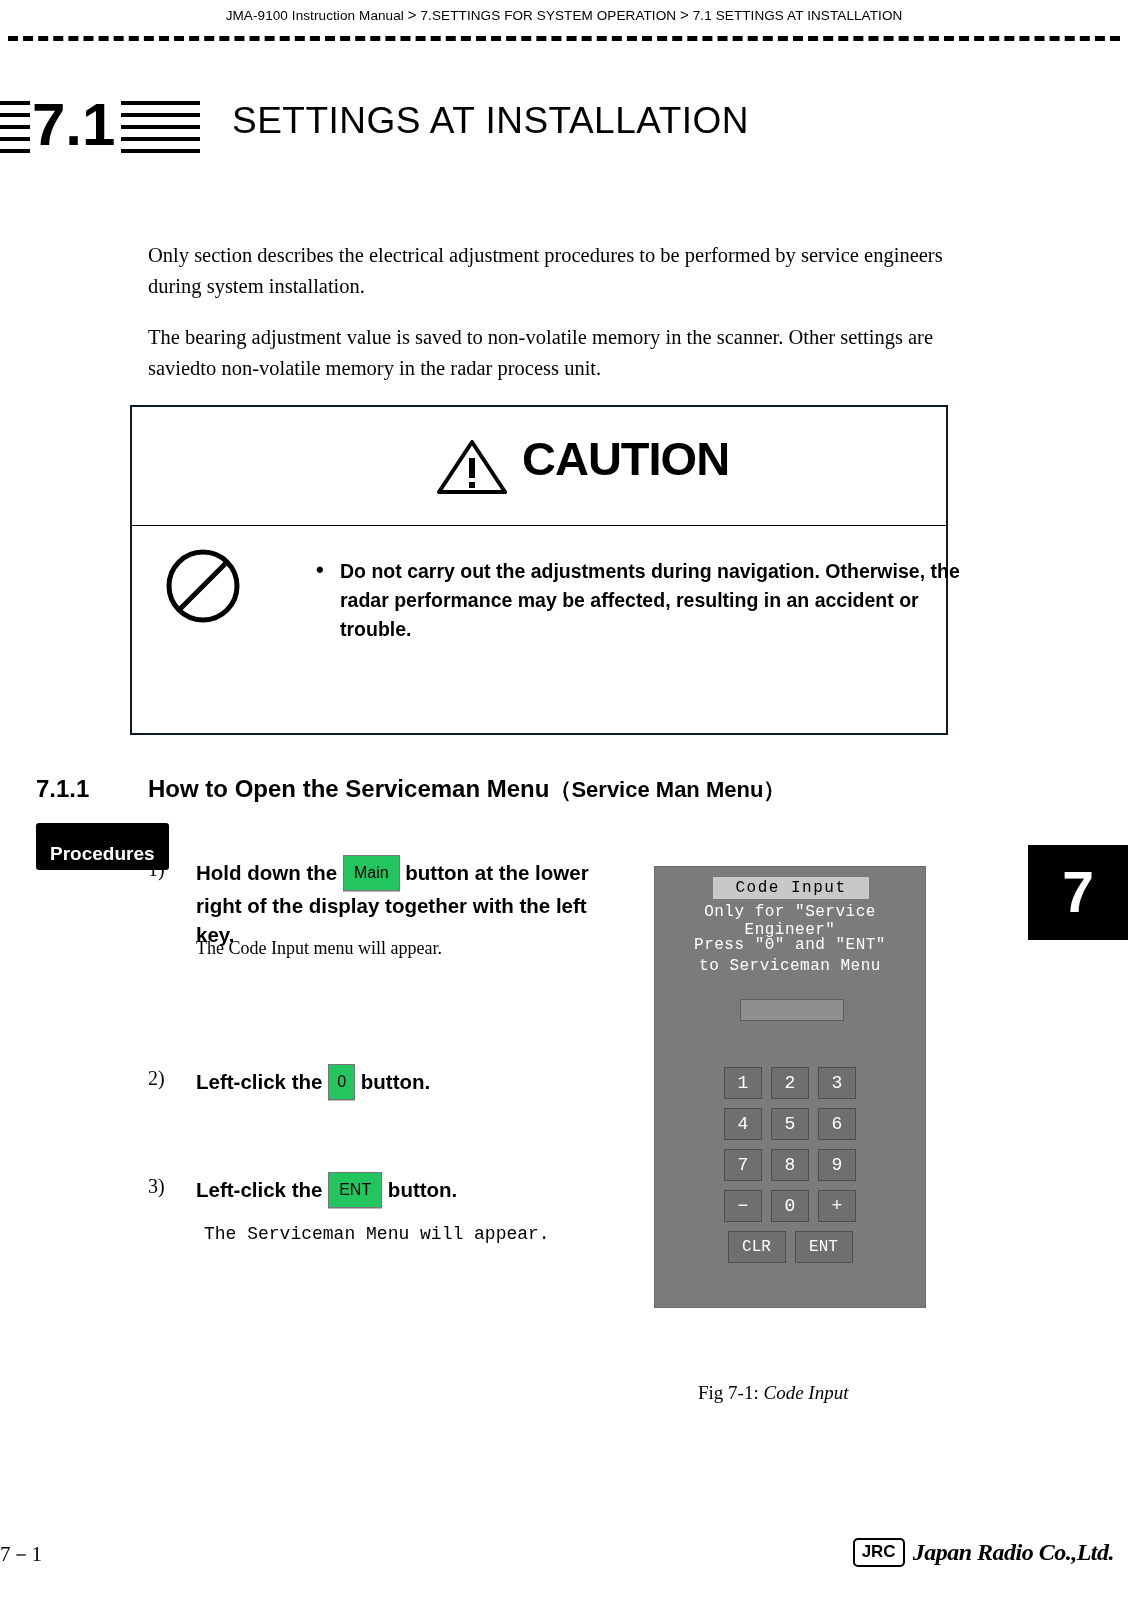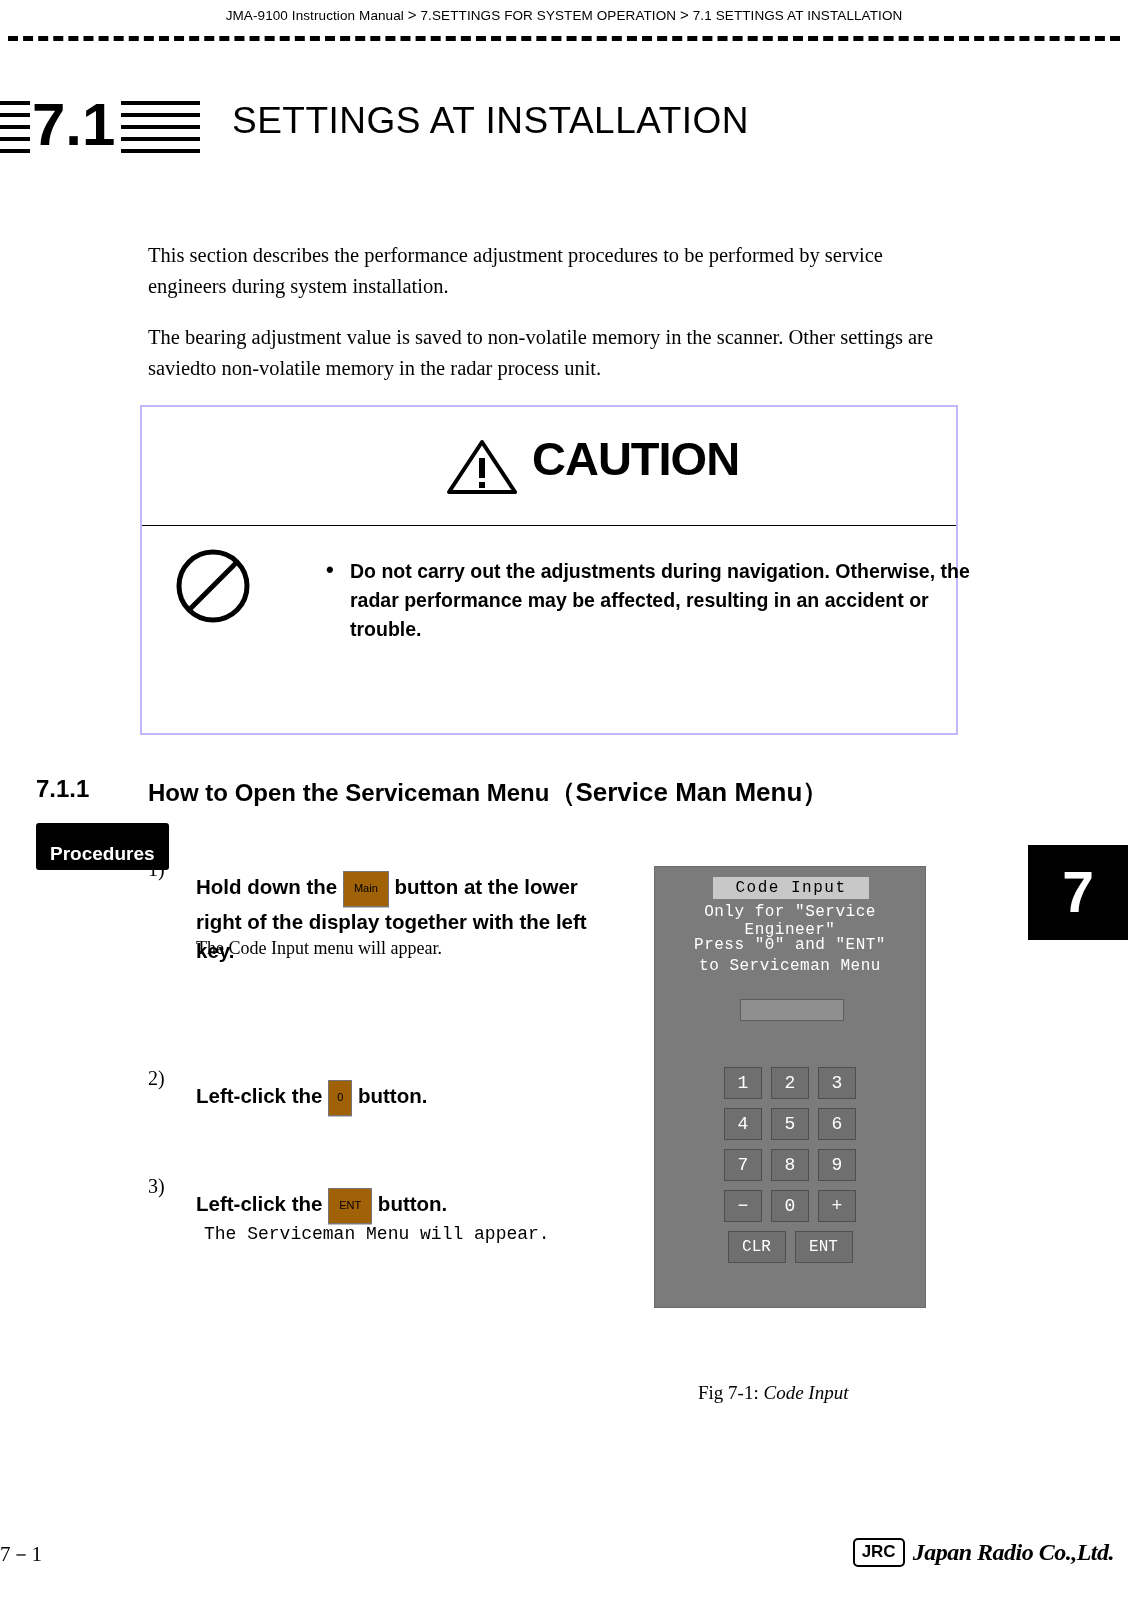--- a/index.html
+++ b/index.html
@@ -60,22 +60,22 @@
     position:absolute;
     font-family:"Liberation Serif", serif;
     font-size:20.5px;
     line-height:31px;
     color:#000;
   }
   #para1 { left:148px; top:240px; width:800px; }
   #para2 { left:148px; top:322px; width:790px; }
   
   .caution-box {
-    position:absolute; left:140px; top:405px; width:818px; height:330px;
-    border:2px solid #c4b5fd;
+    position:absolute; left:130px; top:405px; width:818px; height:330px;
+    border:2px solid #0f172a;
     box-sizing:border-box;
   }
   .caution-head {
     position:absolute; left:0; top:0; width:818px; height:110px;
   }
   .caution-tri {
     position:absolute; left:305px; top:32px; width:70px; height:56px;
   }
   .caution-word {
     position:absolute; left:390px; top:24px;
@@ -109,21 +109,21 @@
     position:absolute; left:36px; top:775px;
     font-family:"Liberation Sans", sans-serif;
     font-weight:bold; font-size:24px; color:#000;
   }
   .subsec-title {
     position:absolute; left:148px; top:775px;
     font-family:"Liberation Sans", sans-serif;
     font-weight:bold; font-size:24px; color:#000;
     white-space:nowrap;
   }
-  .subsec-title .paren { font-size:26px; }
+  .subsec-title .paren { font-size:22px; }
   
   .proc-tag {
     position:absolute; left:36px; top:823px;
     background:#000; color:#fff;
     font-family:"Liberation Sans", sans-serif;
     font-weight:bold; font-size:19px;
     padding:20px 14px 5px 14px;
     border-radius:3px;
   }
   
@@ -138,29 +138,28 @@
     font-weight:bold; font-size:20.5px; line-height:29px; color:#000;
   }
   .step-note {
     position:absolute;
     font-family:"Liberation Serif", serif;
     font-size:18px; color:#000;
   }
   .key {
     display:inline-block;
     border:1px solid #777;
-    background:#a16207;
+    background:#22c55e;
     font-family:"Liberation Sans", sans-serif;
     font-weight:normal;
-    font-size:11px;
+    font-size:16px;
     color:#000;
     padding:2px 10px 3px 10px;
     vertical-align:2px;
     box-shadow:0 1px 0 #bbb;
-    margin-top:16px;
   }
   .key.small { padding:2px 8px 3px 8px; }
   
   .fig {
     position:absolute; left:654px; top:866px; width:272px; height:442px;
     background:#7b7b7b;
     border:1px solid #6b6b6b;
     box-sizing:border-box;
     font-family:"Liberation Mono", monospace;
   }
@@ -248,21 +247,21 @@
     <div style="top:6px"></div>
     <div style="top:18px"></div>
     <div style="top:30px"></div>
     <div style="top:42px"></div>
     <div style="top:54px"></div>
   </div>
   <div class="sec-num">7.1</div>
 </div>
 <div class="sec-title">SETTINGS AT INSTALLATION</div>
 
-<div class="para" id="para1">This section describes the performance adjustment procedures to be performed by service engineers during system installation.</div>
+<div class="para" id="para1">Only section describes the electrical adjustment procedures to be performed by service engineers during system installation.</div>
 <div class="para" id="para2">The bearing adjustment value is saved to non-volatile memory in the scanner. Other settings are saviedto non-volatile memory in the radar process unit.</div>
 
 <div class="caution-box">
   <div class="caution-head">
     <svg class="caution-tri" viewBox="0 0 70 56">
       <polygon points="35,3 68,53 2,53" fill="none" stroke="#000" stroke-width="4" stroke-linejoin="round"></polygon>
       <rect x="32" y="19" width="6" height="20" fill="#000"></rect>
       <rect x="32" y="43" width="6" height="6" fill="#000"></rect>
     </svg>
     <div class="caution-word">CAUTION</div>

